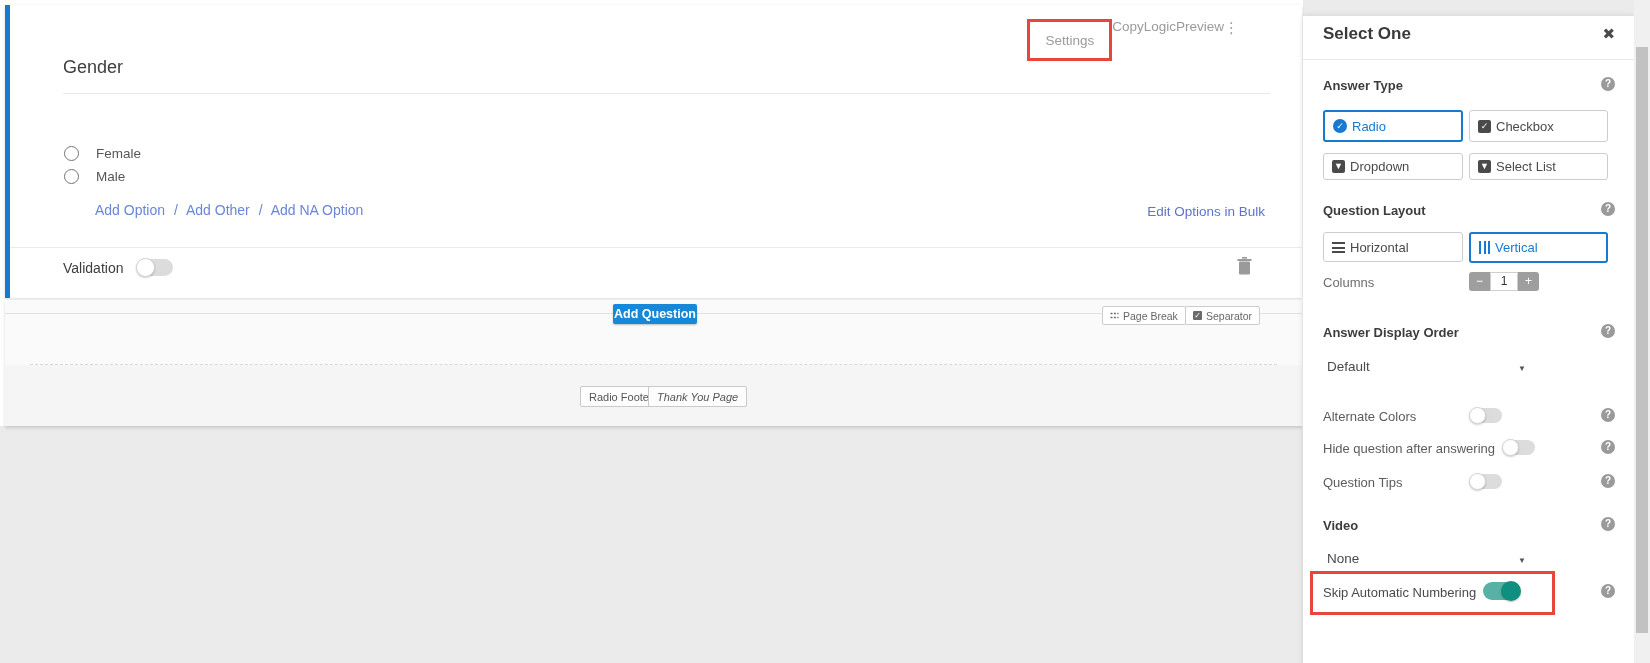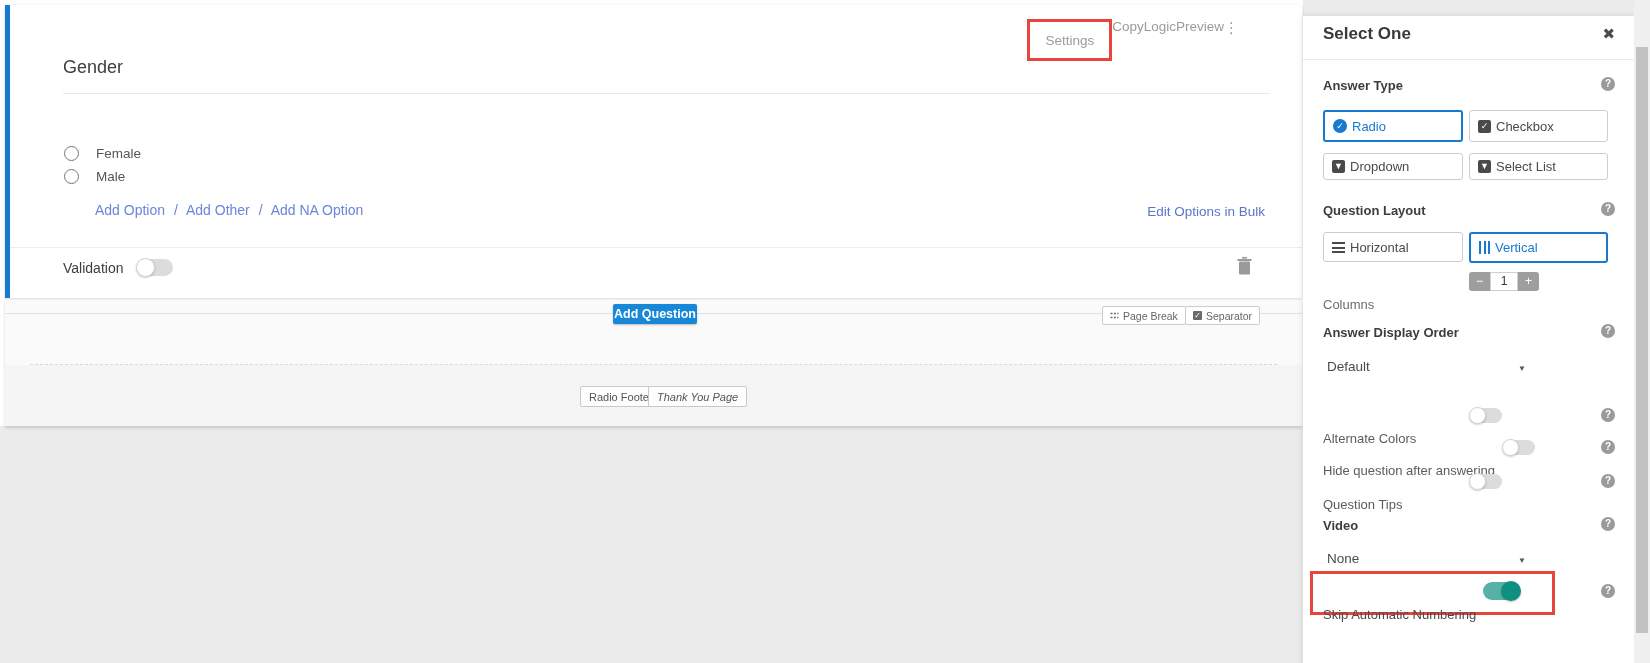--- a/index.html
+++ b/index.html
@@ -53,21 +53,21 @@
   .footer-btn { position:absolute; top:21px; height:21px; padding:0 8px; background:#fdfdfd; border:1px solid #c9c9c9;
                 border-radius:2px; font-size:11px; color:#555; cursor:pointer; font-family:inherit; }
 
   
   .sidebar { position:absolute; left:1303px; top:16px; width:331px; height:663px; background:#fff;
              box-shadow:0 0 6px rgba(0,0,0,.12); }
   .sb-title { position:absolute; left:20px; top:8px; font-size:17px; font-weight:600; color:#3a3a3a; }
   .sb-close { position:absolute; right:19px; top:9px; font-size:15px; font-weight:bold; color:#4a4a4a; cursor:pointer; }
   .sb-divider { position:absolute; left:0; top:43px; width:100%; height:1px; background:#eaeaea; }
   .sb-label-bold { position:absolute; left:20px; font-size:13px; font-weight:bold; color:#3d3d3d; }
-  .sb-label { position:absolute; left:20px; font-size:13px; color:#5c5c5c;margin-top:22px; }
+  .sb-label { position:absolute; left:20px; font-size:13px; color:#5c5c5c; }
   .help-icon { position:absolute; right:19px; width:14px; height:14px; background:#9a9a9a; border-radius:50%;
                color:#fff; font-size:10px; font-weight:bold; text-align:center; line-height:14px; cursor:pointer; }
 
   .sb-btn { position:absolute; display:flex; align-items:center; gap:5px; padding-left:8px; background:#fff;
             border:1px solid #cdcdcd; border-radius:3px; font-size:13px; color:#4a4a4a; cursor:pointer; }
   .sb-btn.selected { border:2px solid #1779d0; color:#1779d0; }
   .ic-radio { width:14px; height:14px; background:#1779d0; border-radius:50%; color:#fff; font-size:9px;
               line-height:14px; text-align:center; flex:0 0 auto; }
   .ic-box { width:13px; height:13px; background:#4a4a4a; border-radius:2px; color:#fff; font-size:9px;
             line-height:13px; text-align:center; flex:0 0 auto; }

